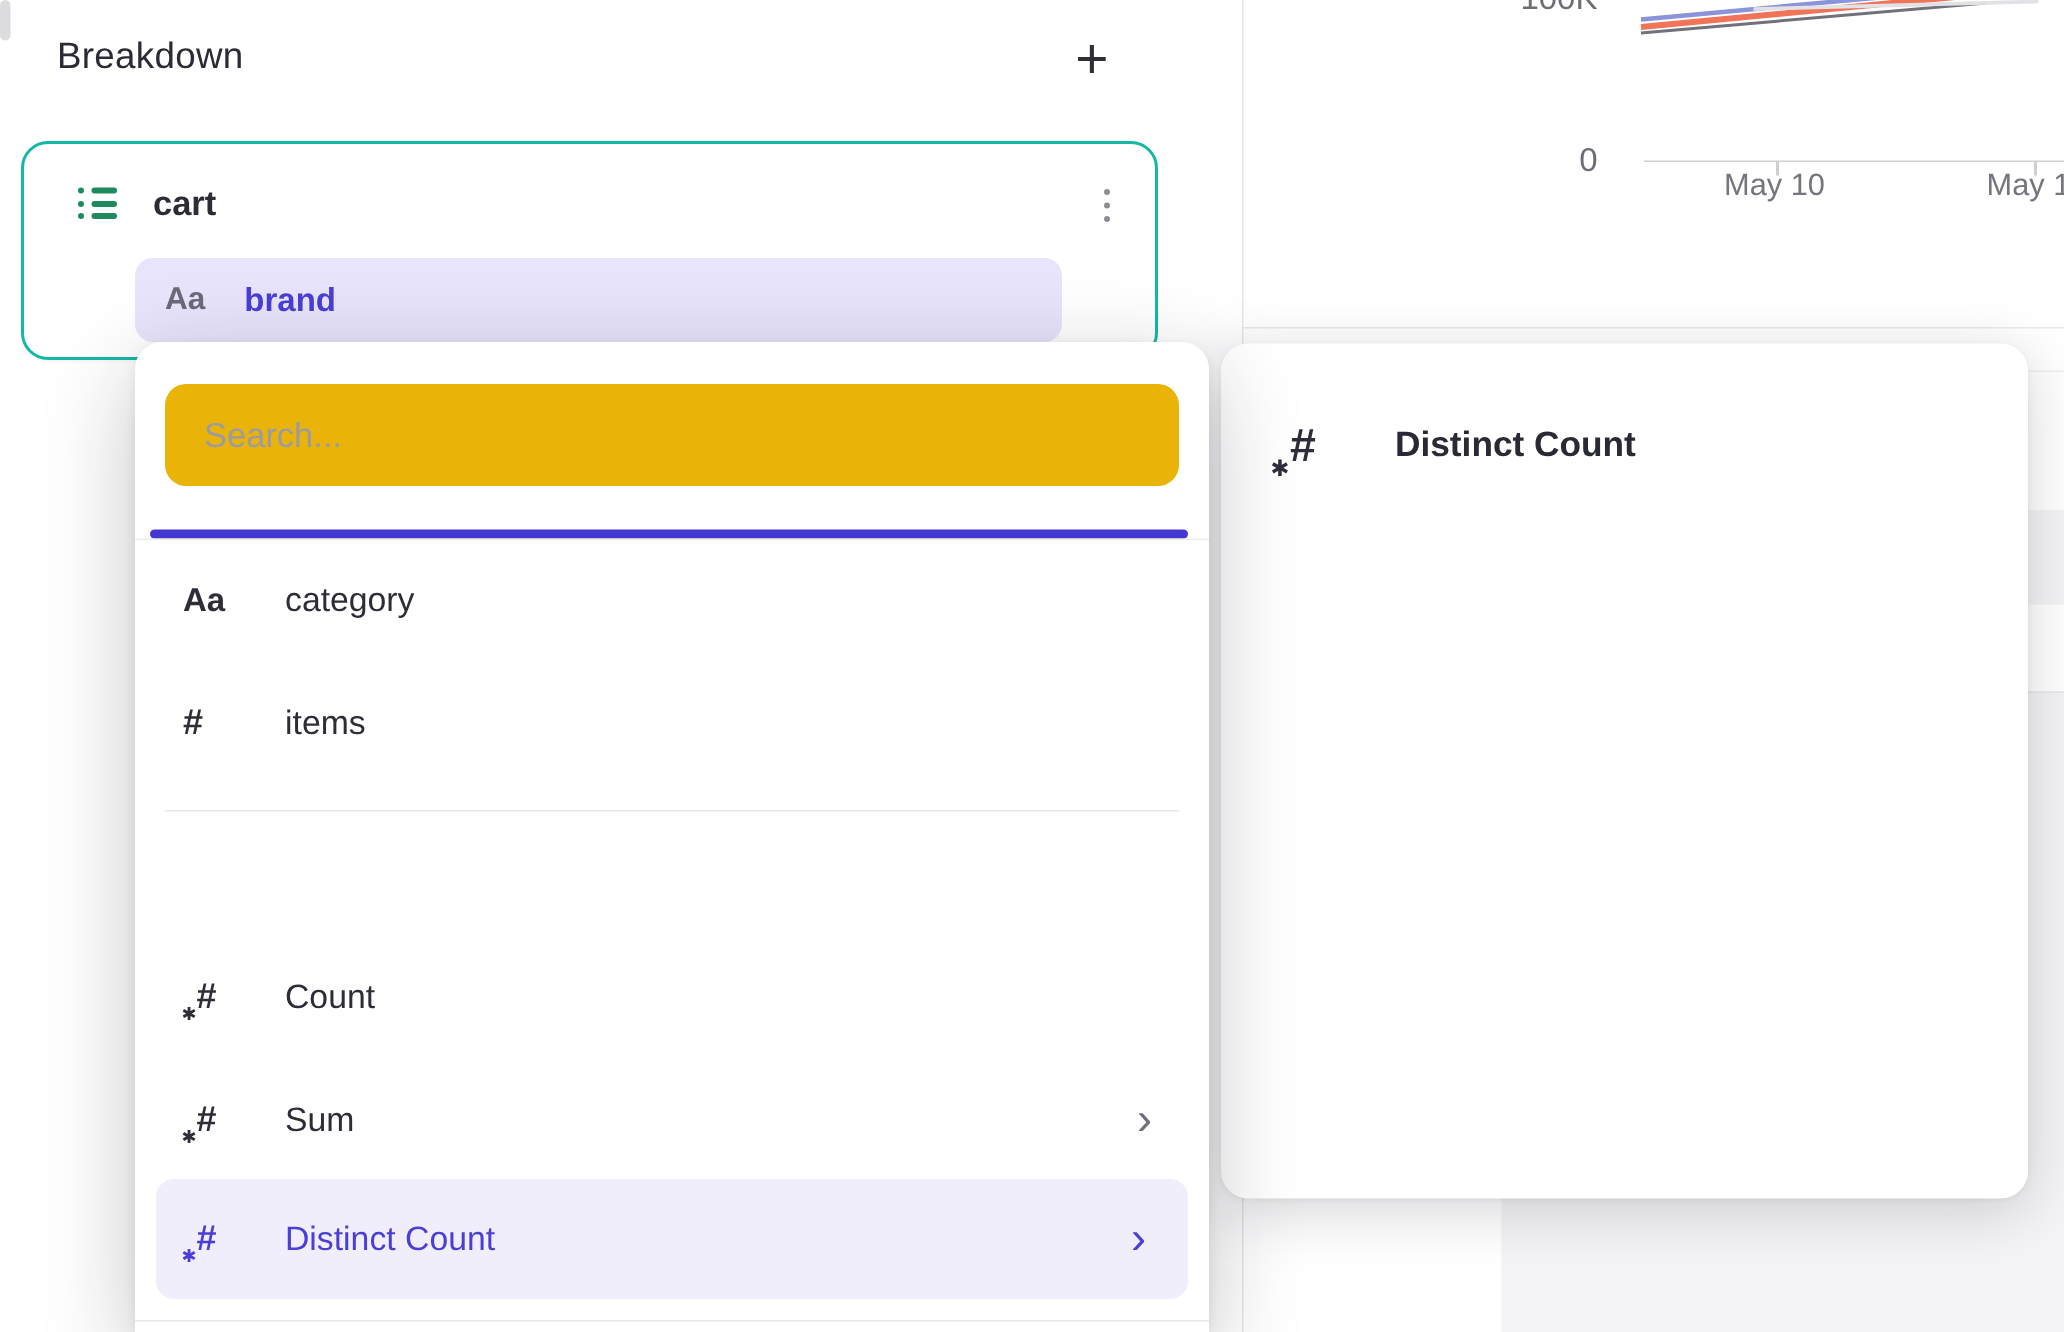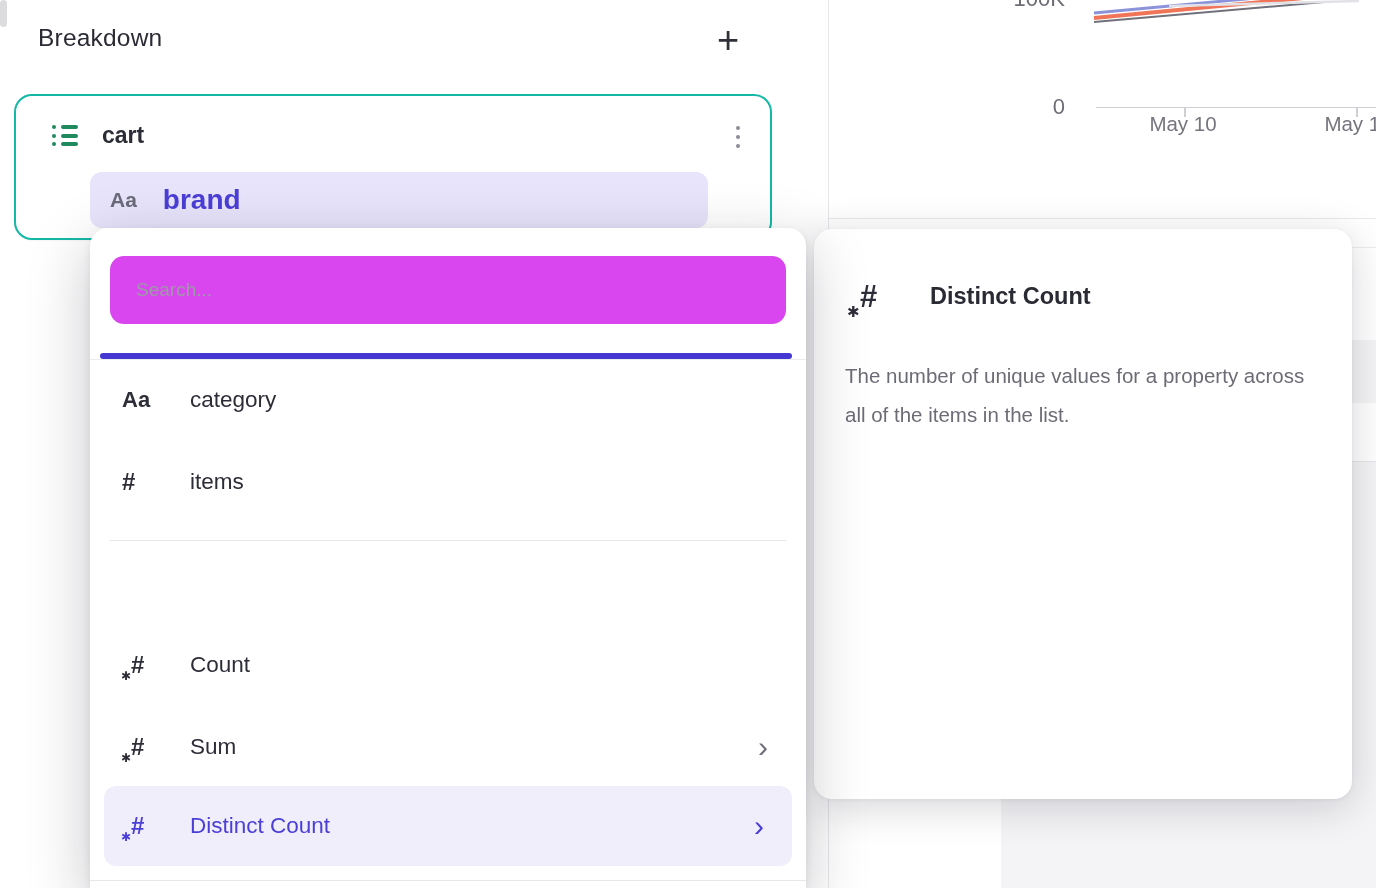--- a/index.html
+++ b/index.html
@@ -25,29 +25,29 @@
   .list-icon .li-row { display:flex; align-items:center; gap:5px; }
   .list-icon .li-dot { width:4px; height:4px; border-radius:50%; background:#1e8a5e; }
   .list-icon .li-bar { width:17px; height:4px; border-radius:2px; background:#1e8a5e; }
   .cart-label { margin-left:24px; font-size:23px; font-weight:600; color:#2c2c36; }
   .kebab { position:absolute; left:712px; top:25px; width:20px; height:32px; display:flex; flex-direction:column;
            align-items:center; justify-content:center; gap:4.5px; cursor:pointer; }
   .kebab i { width:4.5px; height:4.5px; border-radius:50%; background:#8c8c95; }
   .brand-pill { position:absolute; left:74px; top:76px; width:618px; height:56px; background:#e7e4fb;
                 border-radius:12px; display:flex; align-items:center; padding-left:20px; cursor:pointer; }
   .aa-gray { font-size:21px; font-weight:600; color:#6a6a78; }
-  .brand-name { margin-left:26px; font-size:28px; font-weight:600; color:#4a3ed6; }
+  .brand-name { margin-left:26px; font-size:22px; font-weight:600; color:#4a3ed6; }
 
   
   .dropdown { left:90px; top:228px; width:716px; height:660px; background:#fff; border-radius:18px 18px 0 0;
               box-shadow:0 18px 60px rgba(23,23,40,.25), 0 2px 8px rgba(23,23,40,.08); z-index:30; }
   .dd-inner { position:relative; width:100%; height:100%; }
-  .search-box { position:absolute; left:20px; top:28px; width:676px; height:68px; background:#d946ef;
+  .search-box { position:absolute; left:20px; top:28px; width:676px; height:68px; background:#eab308;
                 border:none; outline:none; border-radius:14px; font-family:"Liberation Sans",sans-serif;
-                font-size:19px; color:#3a3a45; padding:0 26px; }
+                font-size:23px; color:#3a3a45; padding:0 26px; }
   .search-box::placeholder { color:#9b9ba4; }
   .tab-indicator { position:absolute; left:10px; top:125px; width:692px; height:6px; border-radius:3px; background:#4537d1; }
   .dd-hairline { position:absolute; left:0; top:131px; width:716px; height:1px; background:#ededf0; }
   .dd-row { position:absolute; left:0; width:716px; height:50px; display:flex; align-items:center;
             padding:0 38px 0 32px; cursor:pointer; }
   .type-icon { width:44px; font-size:22px; font-weight:600; color:#2e2e39; flex:none; }
   .hash-icon { width:44px; font-size:24px; font-weight:600; color:#2e2e39; flex:none; }
   .dd-label { font-size:22.5px; font-weight:500; color:#2d2d38; margin-left:24px; }
   .dd-div { position:absolute; left:20px; width:676px; height:1px; background:#e6e6ea; }
   .section-label { position:absolute; left:32px; top:576px; font-size:19.5px; color:#7b7b84; }
@@ -188,14 +188,13 @@
 
     <div class="dd-bottom-div"></div>
   </div>
 </div>
 
 <div class="abs tooltip">
   <span class="tt-icon">
     <span class="ci"><span>#</span><span class="star">✱</span></span>
   </span>
   <div class="tt-title">Distinct Count</div>
-  <div class="tt-desc">The number of unique values for a property across all of the items in the list.</div>
 </div>
 
 </body></html>

